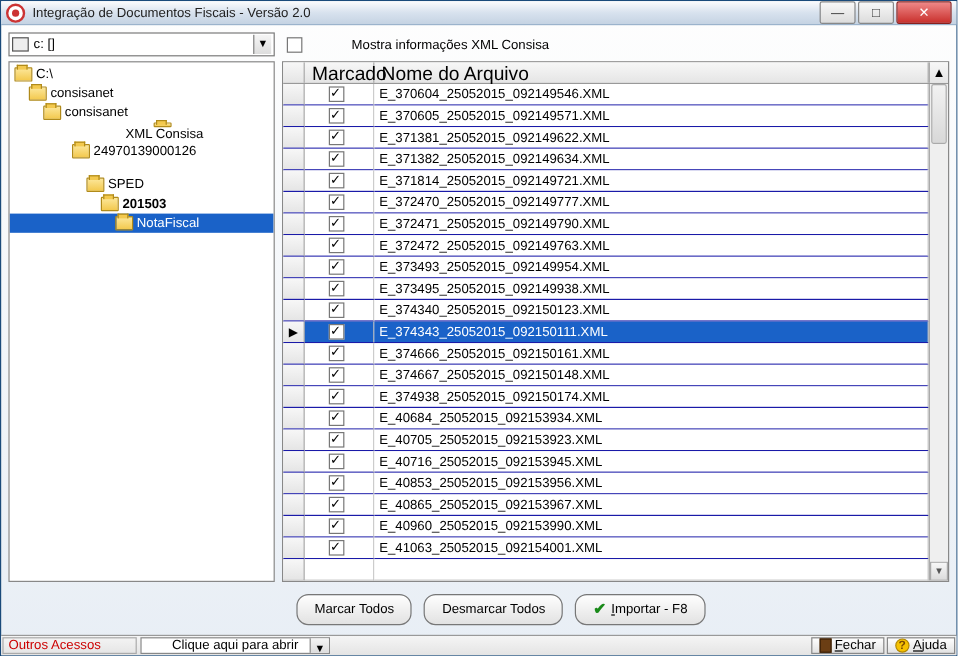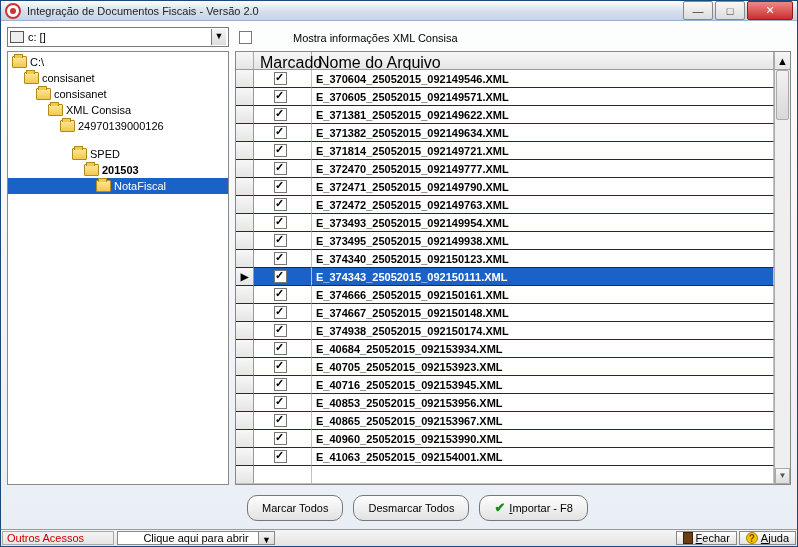--- a/index.html
+++ b/index.html
@@ -27,21 +27,21 @@
   .tree-item .fld.open::before { content:''; position:absolute; top:-3px; left:1px; width:7px; height:3px; background:#f3c94e; border:1px solid #b08a1a; border-bottom:none;}
   .tree-item.selected { background:#1a62c8; color:#fff; }
   .grid-panel { flex:1; border:1px solid #888; background:#fff; display:flex; flex-direction:column; min-width:0;}
   .grid-header { display:flex; background:linear-gradient(#f7f7f7,#e5e5e5); border-bottom:1px solid #999; height:18px; }
   .grid-header .col { border-right:1px solid #aaa; padding:2px 6px; font-size:16px; color:#000;}
   .col-ind { width:18px; }
   .col-mark { width:58px; }
   .col-name { flex:1; }
   .col-scroll { width:16px; background:linear-gradient(#f7f7f7,#e5e5e5); border-left:1px solid #aaa; display:flex; align-items:center; justify-content:center;}
   .grid-body { flex:1; overflow:hidden; display:flex; }
-  .grid-rows { flex:1;font-weight:bold; }
+  .grid-rows { flex:1; }
   .grid-row { display:flex; height:18px; align-items:stretch; }
   .grid-row > div { border-right:1px solid #c0c0c0; border-bottom:1px solid #1a1aa8; display:flex; align-items:center; }
   .grid-row .cell-ind { width:18px; background:linear-gradient(#f7f7f7,#e5e5e5); border-right:1px solid #999; justify-content:center; color:#000; font-size:10px;}
   .grid-row .cell-mark { width:58px; justify-content:center; background:#fff;}
   .grid-row .cell-name { flex:1; padding:0 4px; background:#fff; font-size:11px;}
   .grid-row.selected .cell-mark, .grid-row.selected .cell-name { background:#1a62c8; color:#fff;}
   .grid-row.blank > div { border-bottom:1px solid #c0c0c0; }
   .grid-scrollbar { width:16px; background:#e9e9e9; border-left:1px solid #aaa; display:flex; flex-direction:column;}
   .scroll-btn { height:16px; background:linear-gradient(#f7f7f7,#dcdcdc); border:1px solid #aaa; text-align:center; font-size:8px; line-height:13px; color:#555;}
   .scroll-track { flex:1; background:#efefef; position:relative;}
@@ -95,21 +95,21 @@
             <span>C:\</span>
           </div>
           <div class="tree-item" style="padding-left: 16px;">
             <span class="fld open"></span>
             <span>consisanet</span>
           </div>
           <div class="tree-item" style="padding-left: 28px;">
             <span class="fld open"></span>
             <span>consisanet</span>
           </div>
-          <div class="tree-item" style="padding-left: 40px;">
+          <div class="tree-item" style="padding-left: 40px; flex-direction: column;">
             <span class="fld open"></span>
             <span>XML Consisa</span>
           </div>
           <div class="tree-item" style="padding-left: 52px;">
             <span class="fld open"></span>
             <span>24970139000126</span>
           </div>
           <div class="tree-item" style="padding-left: 64px; margin-top: 12px;">
             <span class="fld open"></span>
             <span>SPED</span>

